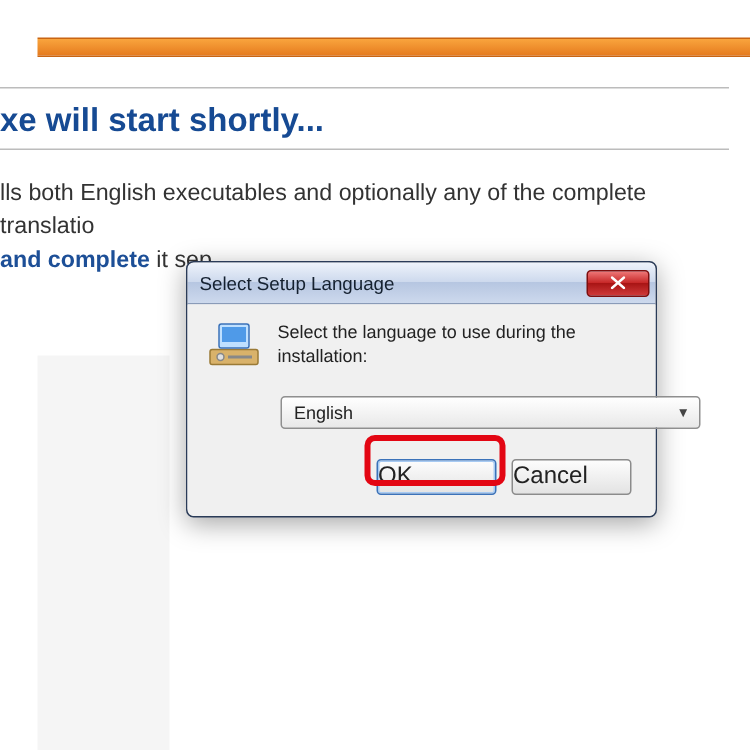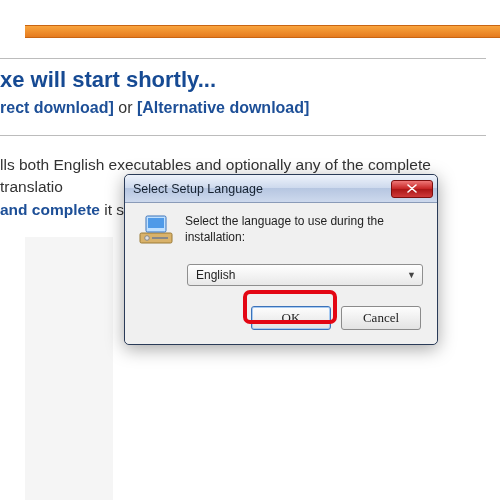--- a/index.html
+++ b/index.html
@@ -72,62 +72,59 @@
       background: #f0f0f0;
       font-size: 12px; color: #222;
       border-radius: 0 0 5px 5px;
     }
     .msg-row { display: flex; gap: 12px; }
     .installer-icon { width: 34px; flex: 0 0 34px; }
     .msg-text { line-height: 1.35; }
 
     .lang-row { margin: 14px 0 16px 48px; }
     .combo {
-      width: 236px; height: 22px;
+      width: 280px; height: 22px;
       display: flex; align-items: center; justify-content: space-between;
       background: linear-gradient(#fff,#e8e8e8);
       border: 1px solid #8f8f8f; border-radius: 3px;
       padding: 0 6px 0 8px;
       font-size: 12px; color: #222;
     }
     .combo-arrow { color: #444; font-size: 9px; }
 
     .btn-row {
       display: flex; gap: 10px; justify-content: flex-end;
       padding-top: 4px;
     }
     .btn {
       width: 80px; height: 24px;
       background: linear-gradient(#fdfdfd,#e3e3e3);
       border: 1px solid #8b8b8b; border-radius: 3px;
-      font-size: 13px; color: #222;
-      display: flex; align-items: center; justify-content: center; font-family: Liberation Serif, serif;
+      font-size: 16px; color: #222;
+      display: flex; align-items: center; justify-content: flex-start;
     }
     .btn.defaultbtn {
       border-color: #3b72b9;
       box-shadow: inset 0 0 0 1px #a7caf2;
     }
     .highlight-ok {
       position: absolute;
       border: 4px solid #e30613;
       border-radius: 7px;
       pointer-events: none;
     }
   </style>
 </head>
 <body>
 
 <div class="topbar"></div>
 
 <div class="page">
   <hr class="rule">
   <div class="headline">xe will start shortly...</div>
-  <div class="links">
-    <span class="lnk">rect download]</span><span> or </span><span class="lnk">[Alternative download]</span>
-  </div>
   <hr class="rule">
   <div class="para">
     <span>lls both English </span><span>executables and optionally any of the complete translatio</span><br>
     <span class="lnk">and complete</span><span> it sep</span>
   </div>
 </div>
 
 <div class="side-gray"></div>
 
 <div class="dlg">

